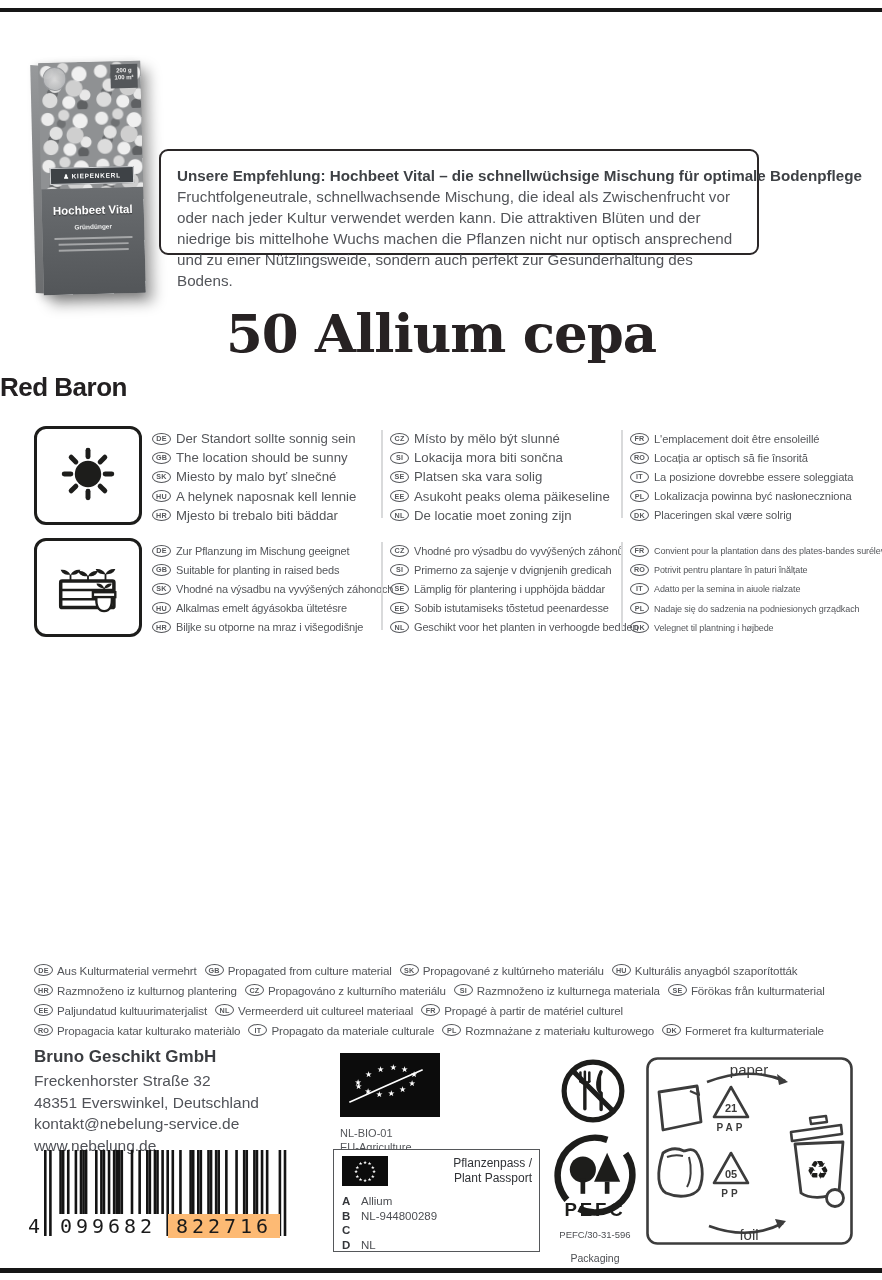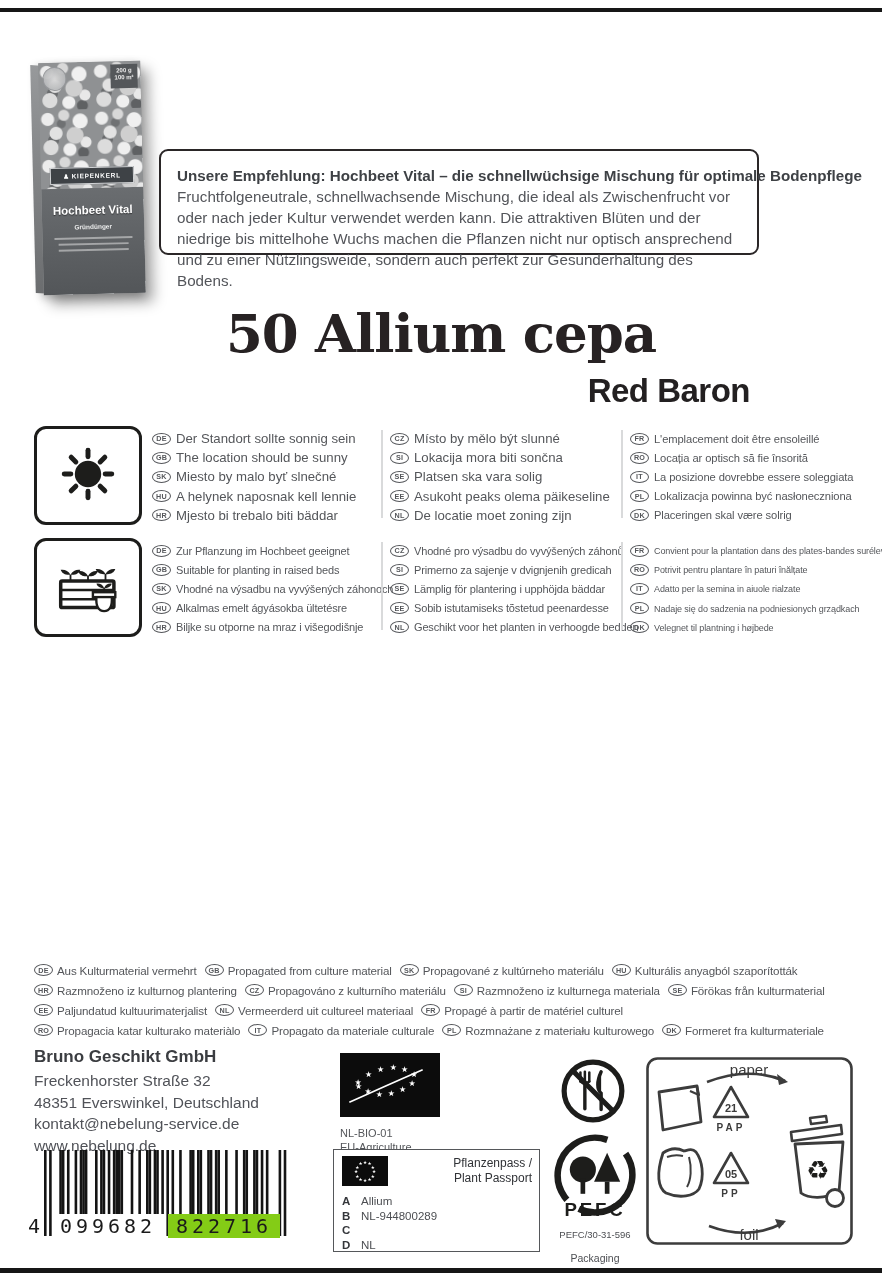--- a/index.html
+++ b/index.html
@@ -41,22 +41,22 @@
   .pkg-line{height:2px;background:rgba(236,236,236,.5);margin:4px 16px 0;}
   .pkg-line.w{margin:7px 12px 0;}
   
   .reco{position:absolute;left:151px;top:149px;width:600px;height:106px;border:2.6px solid #2a2627;
         border-radius:9px;box-sizing:border-box;padding:14px 16px 0;background:#fff;margin-left:8px;}
   .reco-title{font-size:15.2px;font-weight:bold;color:#3e4145;white-space:nowrap;line-height:21px;}
   .reco-body{font-size:15.2px;color:#53555a;line-height:21px;}
   
   .title1{position:absolute;left:0;top:302px;width:882px;text-align:center;
           font-family:"DejaVu Serif",serif;font-weight:bold;font-size:53px;color:#272223;letter-spacing:-1px;}
-  .title2{position:absolute;left:0;top:372px;width:750px;text-align:right;
-          font-weight:bold;font-size:33px;color:#232021;letter-spacing:-0.5px;}
+  .title2{position:absolute;left:0;top:372px;width:750px;text-align:left;
+          font-weight:bold;font-size:26px;color:#232021;letter-spacing:-0.5px;}
   
   .info-sec{position:absolute;left:34px;width:814px;height:100px;}
   .icon-box{position:absolute;left:0;top:0;width:102px;height:93px;border:3px solid #1d1d1b;border-radius:12px;
             display:flex;align-items:center;justify-content:center;background:#fff;}
   .col{position:absolute;top:3px;}
   .c1{left:118px;width:228px;}
   .c2{left:356px;width:232px;}
   .c3{left:596px;width:218px;}
   .vdiv{position:absolute;top:4px;width:2px;height:88px;background:#d9dadb;}
   .d1{left:347px;} .d2{left:587px;}
@@ -92,21 +92,21 @@
   .pefc{position:absolute;left:549px;top:1130px;width:92px;text-align:center;}
   .pefc-code{font-size:9.5px;color:#4c4e52;margin-top:1px;}
   .pefc-label{font-size:10.5px;color:#4c4e52;margin-top:12px;}
   .recycle{position:absolute;left:645px;top:1056px;}
   
   .barcode{position:absolute;left:28px;top:1150px;width:270px;height:100px;}
   .bc-svg{position:absolute;left:16px;top:0;}
   .bc-d{position:absolute;font-family:"DejaVu Sans Mono",monospace;font-size:20px;color:#1a1a1a;top:64px;}
   .bc-lead{left:0;}
   .bc-g1{left:24px;width:112px;text-align:center;background:#fff;height:24px;line-height:24px;letter-spacing:4px;}
-  .bc-g2{left:140px;width:112px;text-align:center;background:#84cc16;height:24px;line-height:24px;letter-spacing:4px;}
+  .bc-g2{left:140px;width:112px;text-align:center;background:#fdba74;height:24px;line-height:24px;letter-spacing:4px;}
 </style>
 </head>
 <body>
 
 <div class="page">
 
   <div class="rule" style="left:0;top:8px;width:882px;height:3.5px;"></div>
 
   <div class="pkg">
     <div class="pkg-inner">
@@ -260,21 +260,21 @@
               <path d="M0 0 V-6" stroke="#1d1d1b" stroke-width="2.4" fill="none"></path>
               <path d="M0 -6 C-2 -11 -7 -13 -11 -12 C-9 -7 -4 -5 0 -6 Z" fill="#1d1d1b"></path>
               <path d="M0 -6 C2 -11 7 -13 11 -12 C9 -7 4 -5 0 -6 Z" fill="#1d1d1b"></path>
             </g>
         </g>
       </svg>
     </div>
     <div class="col c1">
       <div class="li">
           <span class="lb">DE</span>
-          <span class="lt">Zur Pflanzung im Hochbeet geeignet</span>
+          <span class="lt">Zur Pflanzung im Mischung geeignet</span>
         </div>
       <div class="li">
           <span class="lb">GB</span>
           <span class="lt">Suitable for planting in raised beds</span>
         </div>
       <div class="li">
           <span class="lb">SK</span>
           <span class="lt">Vhodné na výsadbu na vyvýšených záhonoch</span>
         </div>
       <div class="li">

